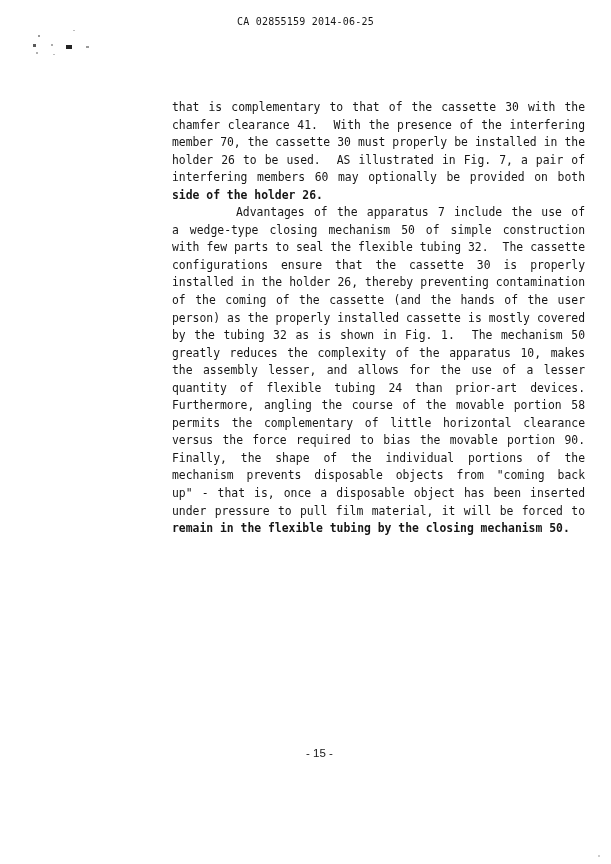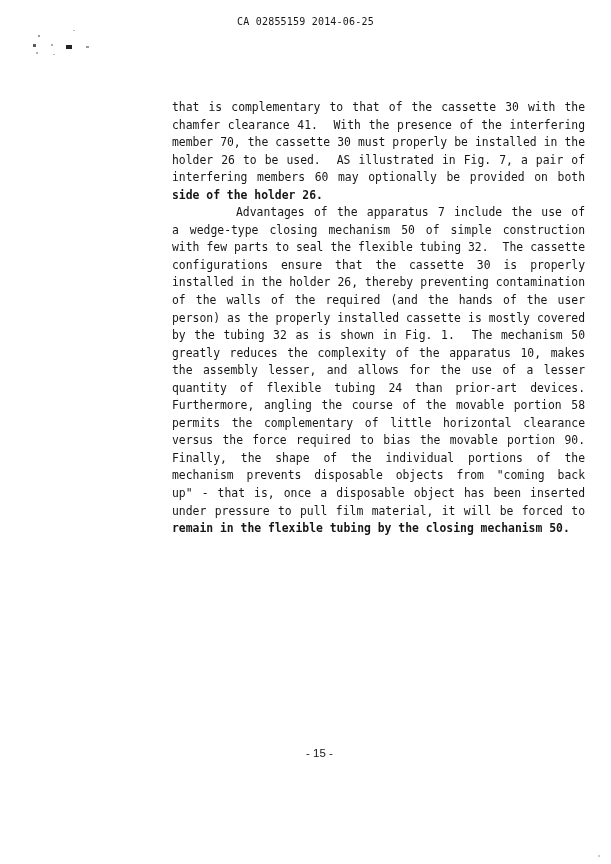--- a/index.html
+++ b/index.html
@@ -61,21 +61,21 @@
     <div class="row"><span class="num"></span><span class="txt">chamfer clearance 41.&nbsp; With the presence of the interfering</span></div>
     <div class="row"><span class="num"></span><span class="txt">member 70, the cassette 30 must properly be installed in the</span></div>
     <div class="row"><span class="num"></span><span class="txt">holder 26 to be used.&nbsp; AS illustrated in Fig. 7, a pair of</span></div>
     <div class="row"><span class="txt">interfering members 60 may optionally be provided on both</span></div>
     <div class="row pe"><span class="num"></span><span class="txt">side of the holder 26.</span></div>
     <div class="row ind"><span class="num"></span><span class="txt">Advantages of the apparatus 7 include the use of</span></div>
     <div class="row"><span class="num"></span><span class="txt">a wedge-type closing mechanism 50 of simple construction</span></div>
     <div class="row"><span class="num"></span><span class="txt">with few parts to seal the flexible tubing 32.&nbsp; The cassette</span></div>
     <div class="row"><span class="txt">configurations ensure that the cassette 30 is properly</span></div>
     <div class="row"><span class="num"></span><span class="txt">installed in the holder 26, thereby preventing contamination</span></div>
-    <div class="row"><span class="num"></span><span class="txt">of the walls of the required (and the hands of the user</span></div>
+    <div class="row"><span class="num"></span><span class="txt">of the coming of the cassette (and the hands of the user</span></div>
     <div class="row"><span class="num"></span><span class="txt">person) as the properly installed cassette is mostly covered</span></div>
     <div class="row"><span class="num"></span><span class="txt">by the tubing 32 as is shown in Fig. 1.&nbsp; The mechanism 50</span></div>
     <div class="row"><span class="txt">greatly reduces the complexity of the apparatus 10, makes</span></div>
     <div class="row"><span class="num"></span><span class="txt">the assembly lesser, and allows for the use of a lesser</span></div>
     <div class="row"><span class="num"></span><span class="txt">quantity of flexible tubing 24 than prior-art devices.</span></div>
     <div class="row"><span class="num"></span><span class="txt">Furthermore, angling the course of the movable portion 58</span></div>
     <div class="row"><span class="num"></span><span class="txt">permits the complementary of little horizontal clearance</span></div>
     <div class="row"><span class="txt">versus the force required to bias the movable portion 90.</span></div>
     <div class="row"><span class="num"></span><span class="txt">Finally, the shape of the individual portions of the</span></div>
     <div class="row"><span class="num"></span><span class="txt">mechanism prevents disposable objects from "coming back</span></div>

